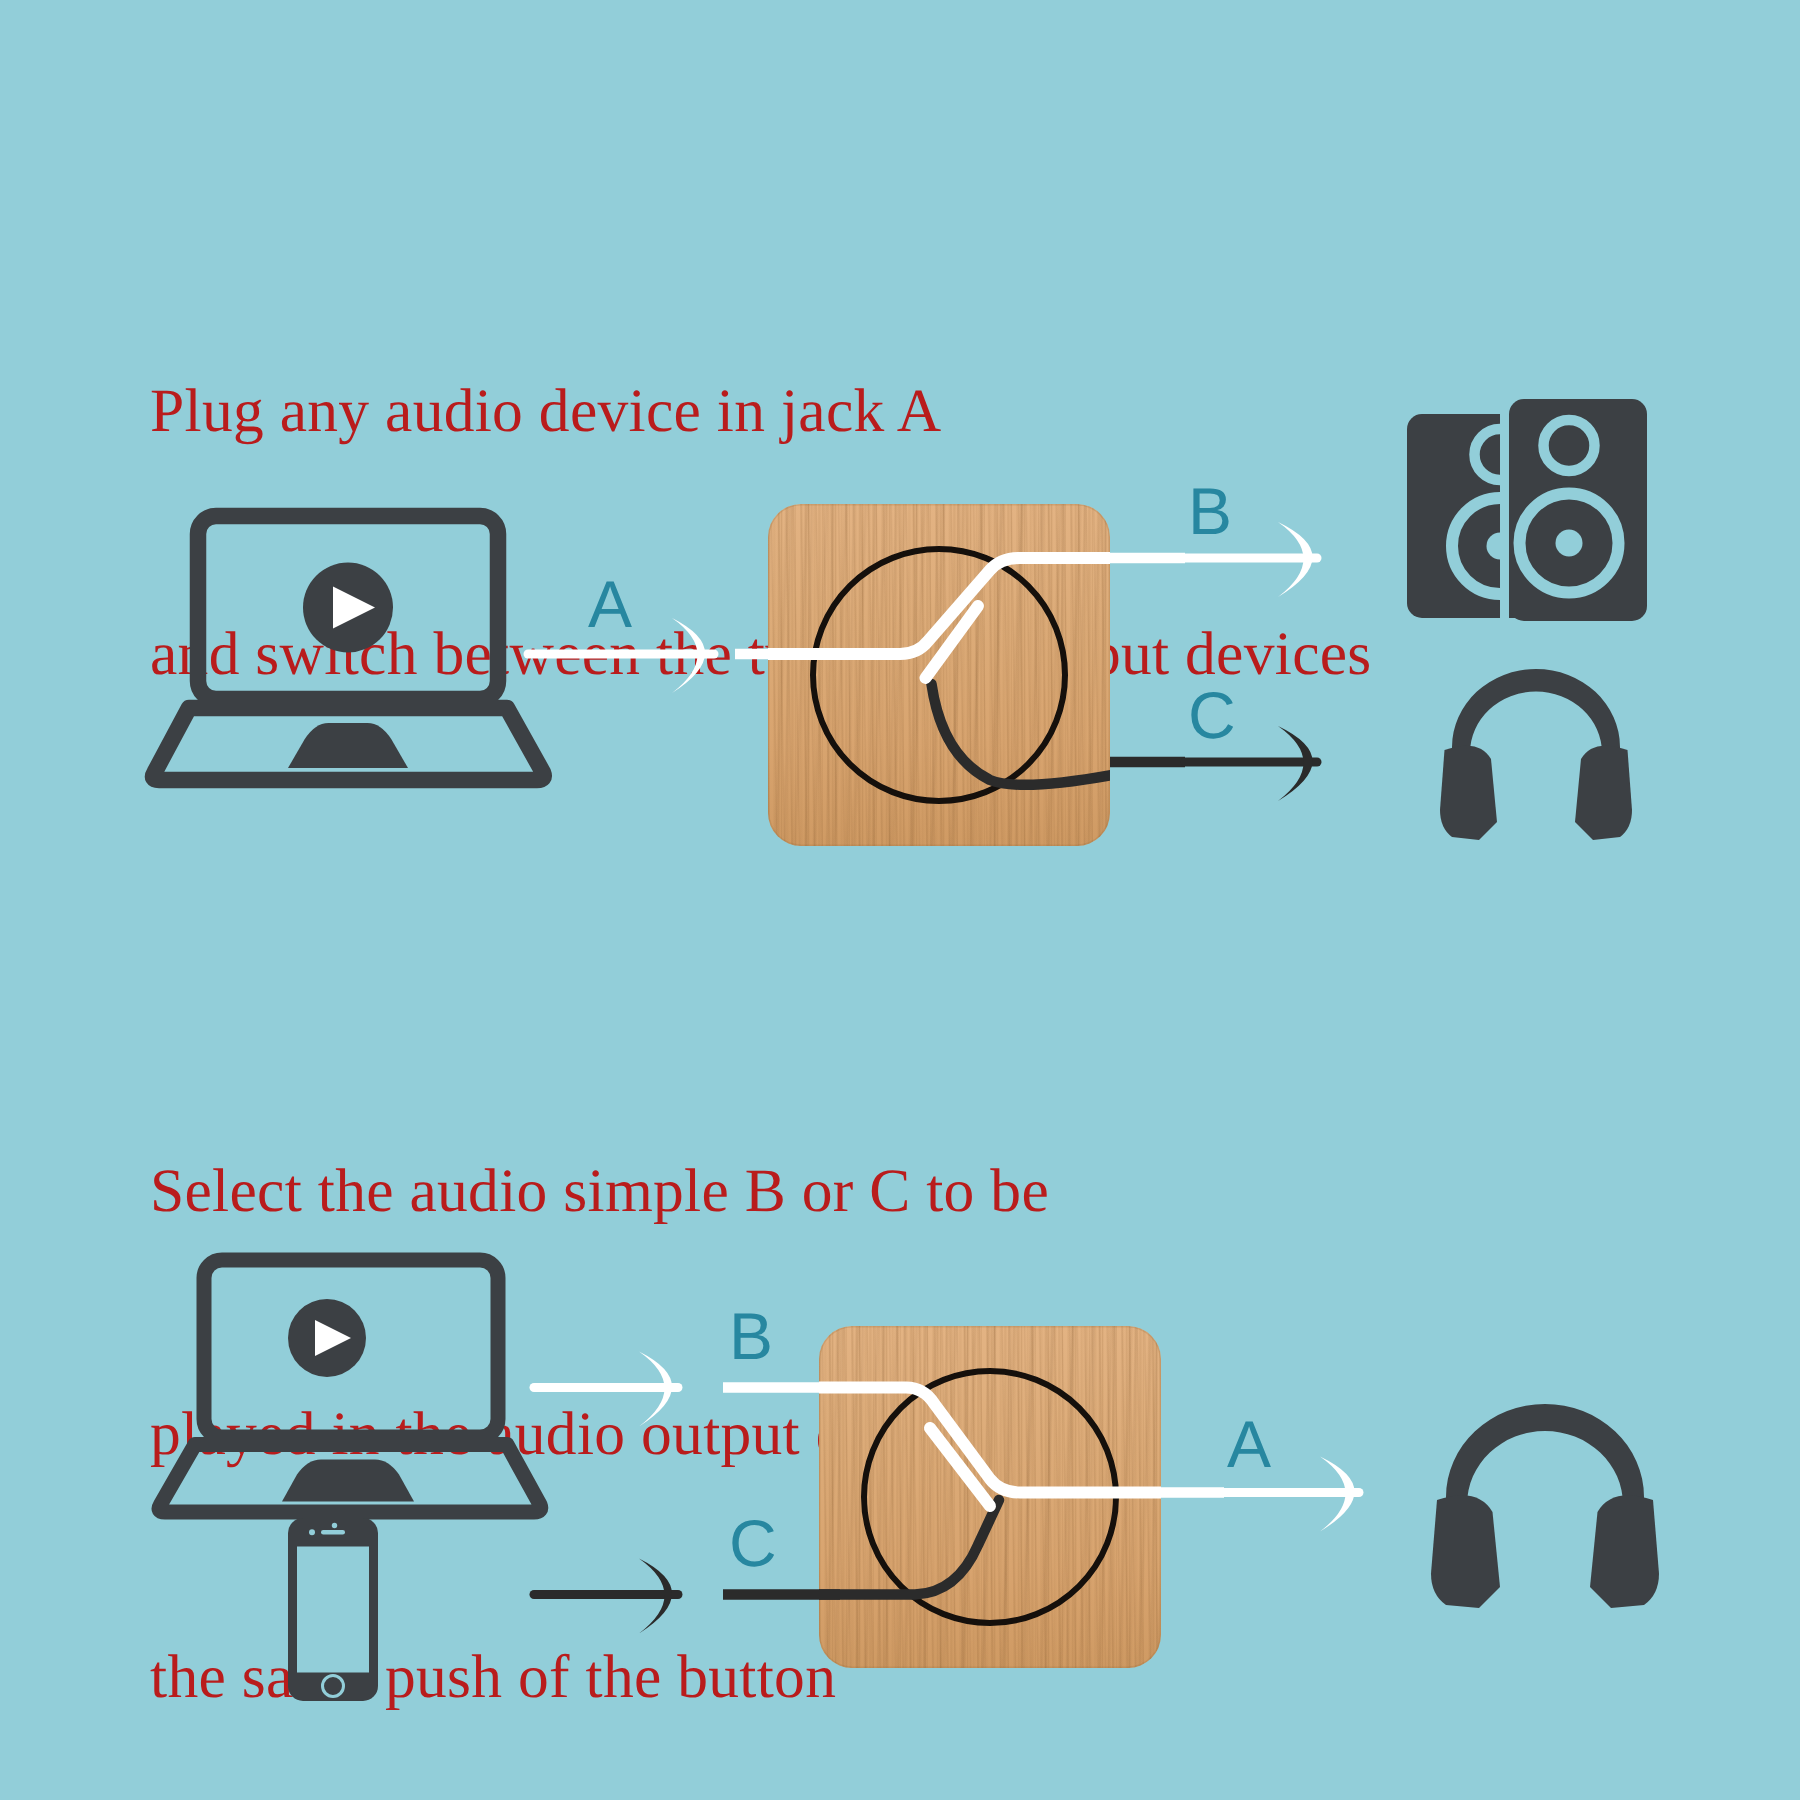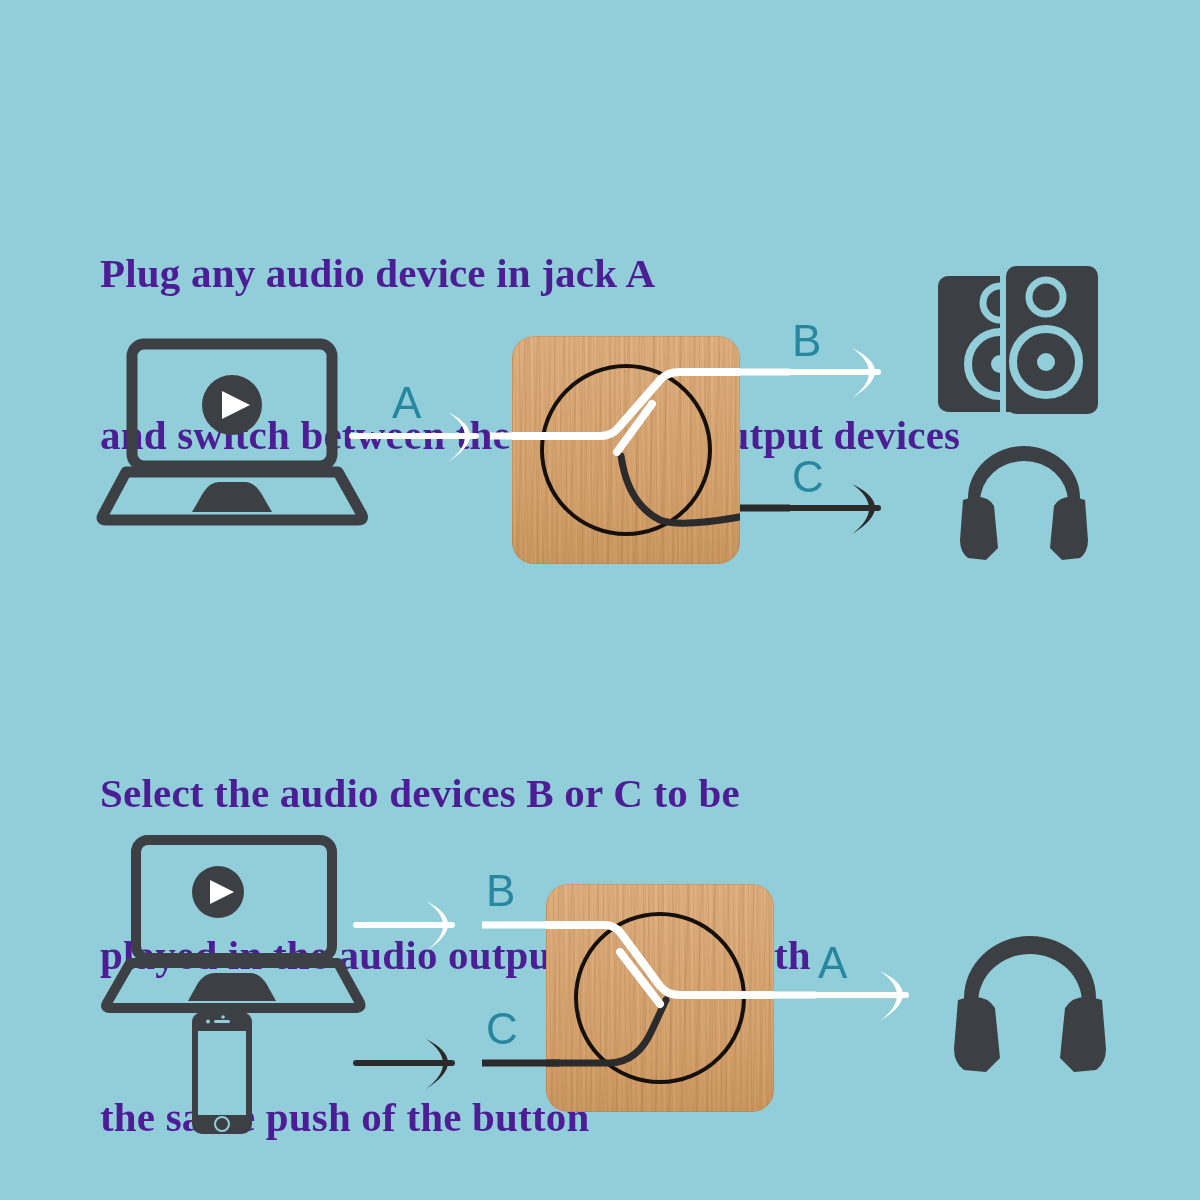--- a/index.html
+++ b/index.html
@@ -16,25 +16,25 @@
   #page {
     position: relative;
     width: 1200px;
     height: 1200px;
     background: #92ced9;
   }
 
   
   .headline {
     position: absolute;
-    color: #4c1d95;
+    color: #b91c1c;
     font-family: "Liberation Serif", "DejaVu Serif", serif;
     font-size: 41px;
     line-height: 54px;
-    font-weight: 700;
+    font-weight: 400;
     letter-spacing: 0.2px;
     white-space: pre;
   }
   .headline .ln { display: block; }
   #headline-top  { left: 100px; top: 138px; }
   #headline-bottom { left: 100px; top: 658px; }
 
   
   .layer {
     position: absolute;
@@ -89,21 +89,21 @@
 <body>
 
 <div id="page" style="background: rgb(146, 206, 217);">
 
   <div id="headline-top" class="headline">
     <span class="ln">Plug any audio device in jack A</span>
     <span class="ln">and switch between the two audio output devices</span>
   </div>
 
   <div id="headline-bottom" class="headline">
-    <span class="ln">Select the audio devices B or C to be</span>
+    <span class="ln">Select the audio simple B or C to be</span>
     <span class="ln">played in the audio output device A with</span>
     <span class="ln">the same push of the button</span>
   </div>
 
   <div class="wood-box" id="wood-top" style="left:512px; top:336px; width:228px; height:228px;">
     <div class="wood-grain"></div>
   </div>
 
   <div class="wood-box" id="wood-bottom" style="left:546px; top:884px; width:228px; height:228px;">
     <div class="wood-grain"></div>

